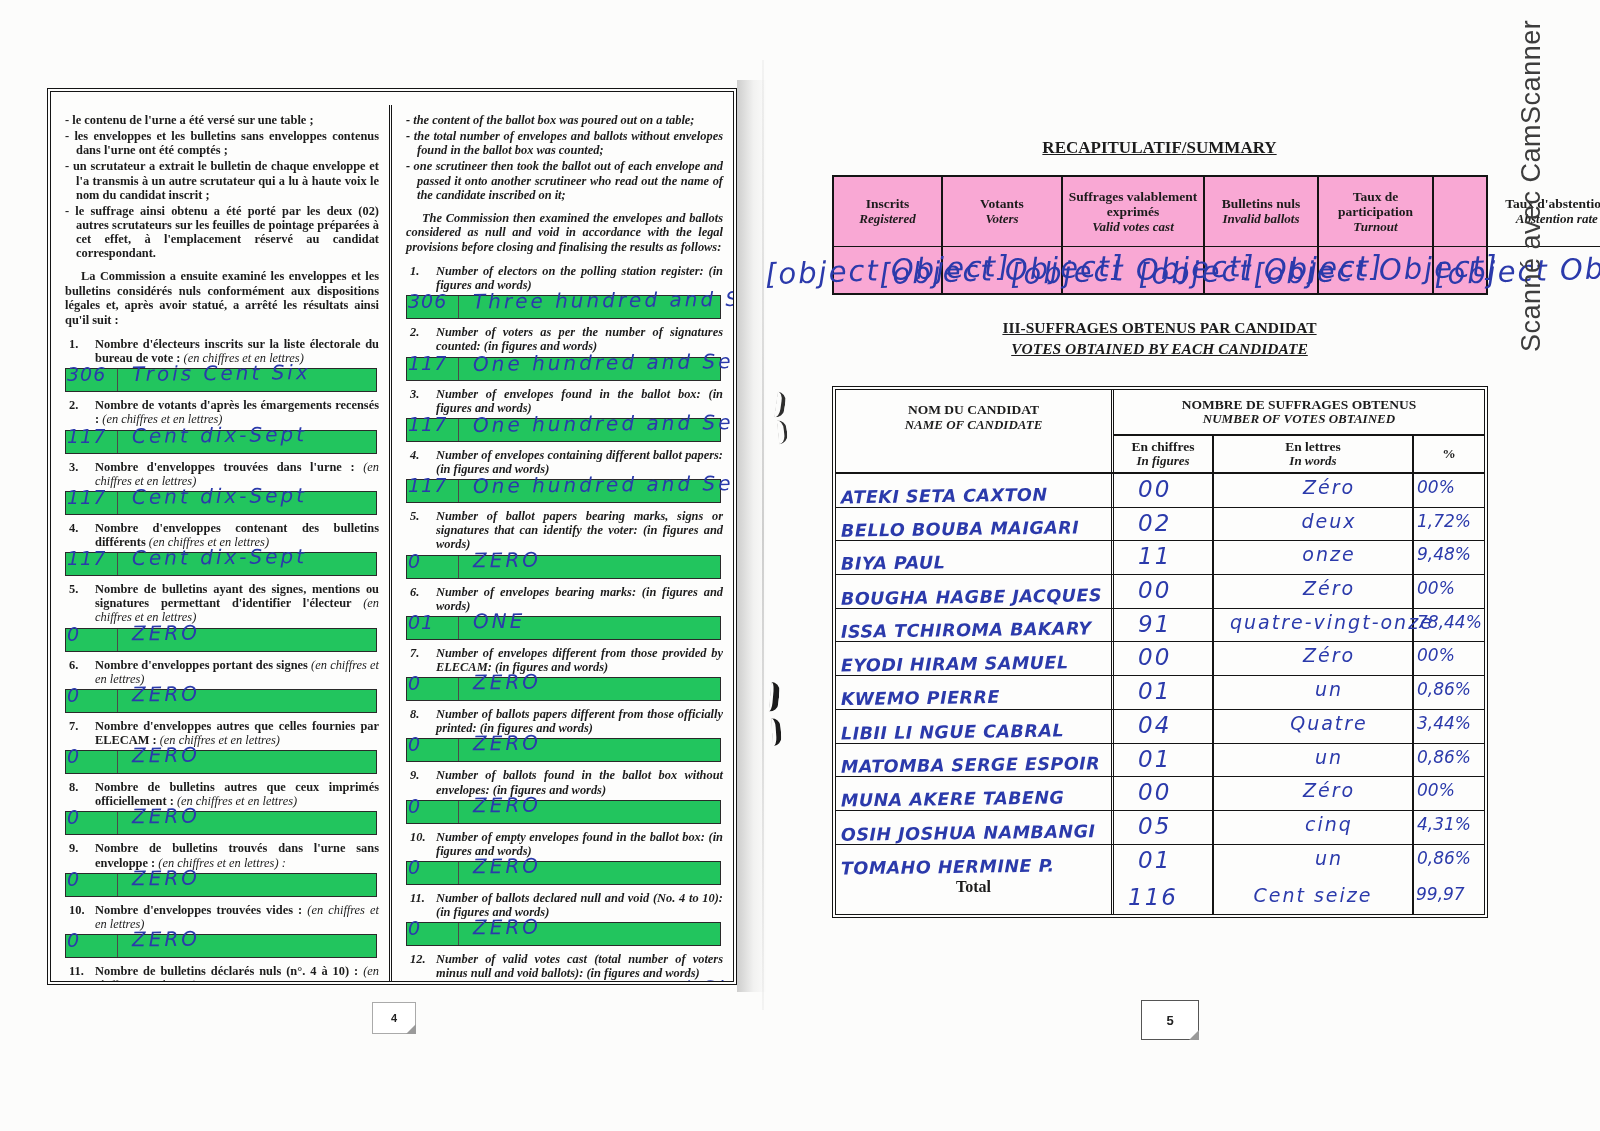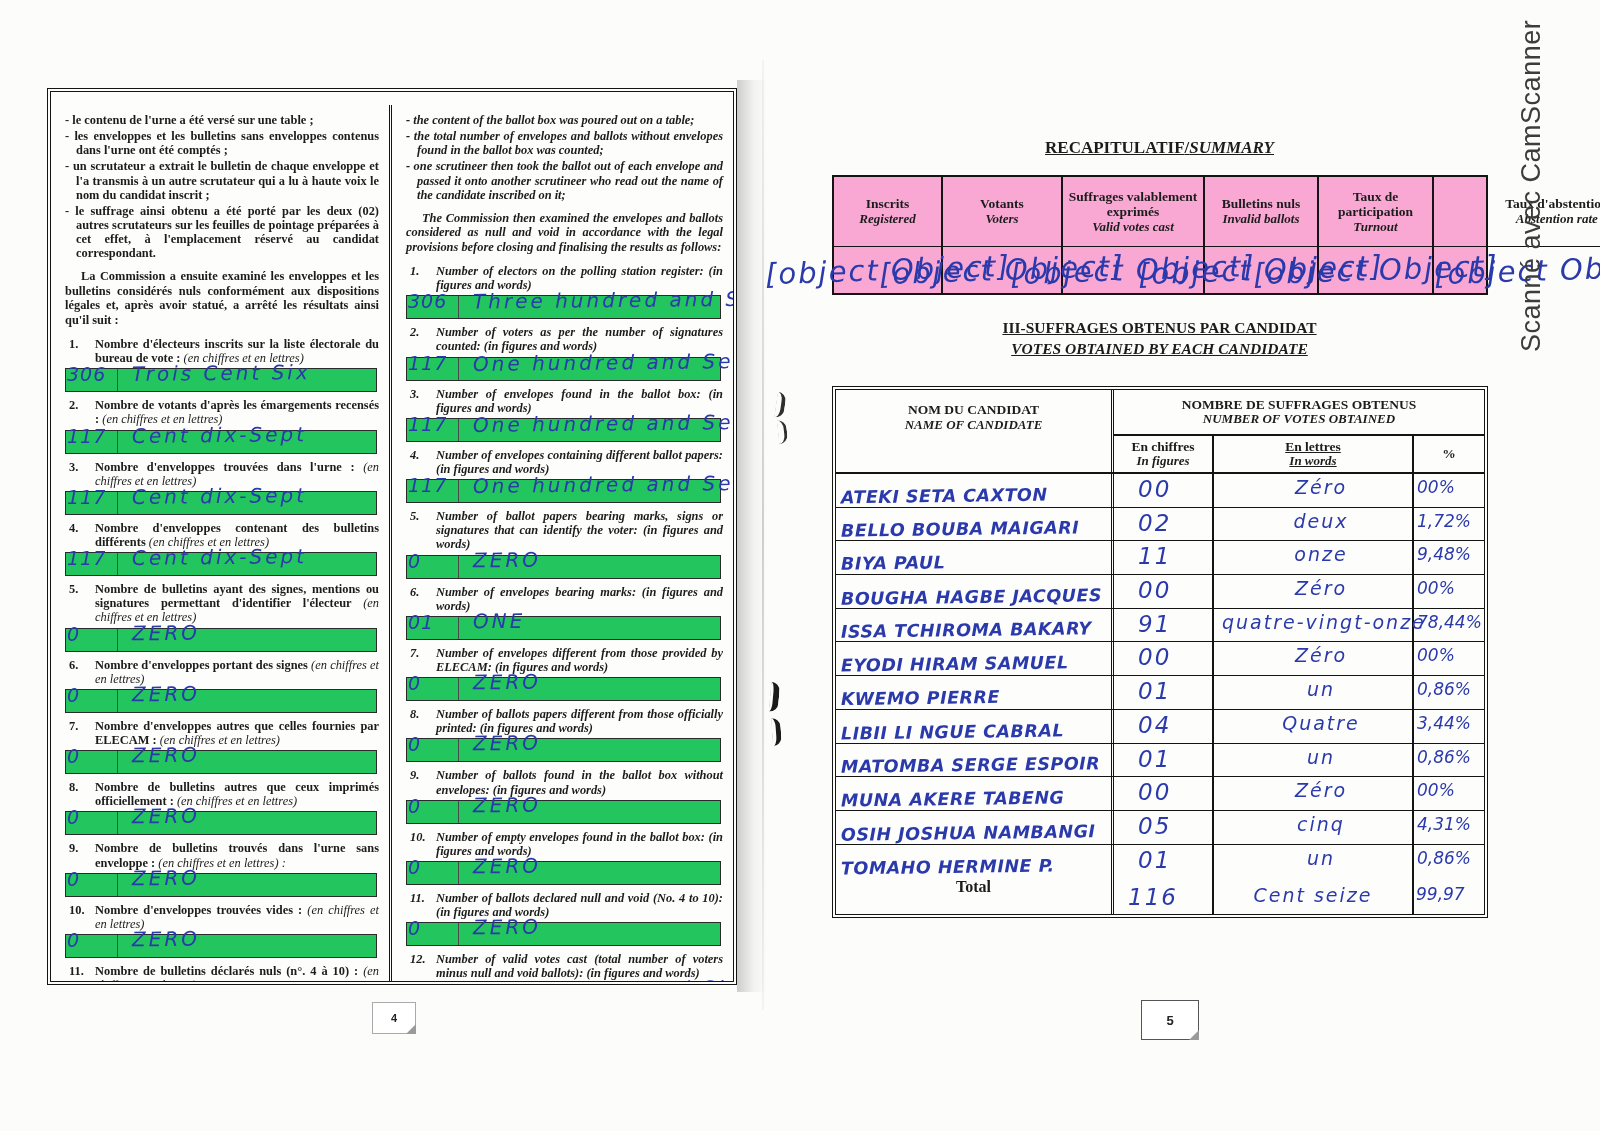--- a/index.html
+++ b/index.html
@@ -70,21 +70,21 @@
   .ink-mark.m3 { left:770px; top:682px; height:30px; border-right-width:6px; border-color:#1b1b1b; transform:rotate(5deg); }
   .ink-mark.m4 { left:772px; top:718px; height:28px; border-right-width:5px; border-color:#1b1b1b; transform:rotate(-4deg); }
 
   
   .summary-title {
     position:absolute; left:832px; top:138px; width:655px;
     text-align:center; font-size:17px; font-weight:700;
   }
   .summary-title .t-inner { text-decoration:underline; }
   .summary-title .slash::before { content:"/"; }
-  .summary-title .t-en { font-style:italic; }
+  .summary-title .t-en { }
 
   .summary-table {
     position:absolute; left:832px; top:175px; width:656px; height:120px;
     border:2px solid #141414; display:flex; background:#f9a8d4;
   }
   .sum-col { border-right:2px solid #141414; display:flex; flex-direction:column; }
   .sum-col:last-child { border-right:none; }
   .sum-col .sc-head {
     height:70px; border-bottom:1.5px solid #141414;
     display:flex; flex-direction:column; justify-content:center; align-items:center;
@@ -123,35 +123,35 @@
     display:flex; flex-direction:column; justify-content:center; align-items:center; text-align:center;
   }
   .ct-sub { flex:1; display:flex; }
   .ct-sub-cell {
     display:flex; flex-direction:column; justify-content:center; align-items:center;
     border-right:2px solid #141414; text-align:center;
   }
   .ct-sub-cell:last-child { border-right:none; }
   .h-fr { font-size:13.5px; font-weight:700; line-height:1.15; }
   .h-en { font-size:13px; font-weight:700; font-style:italic; line-height:1.15; }
-  .cw-fig{width:100px; flex:none;} .cw-words{width:200px; flex:none;text-decoration:underline;} .cw-pct{flex:1;}
+  .cw-fig{width:100px; flex:none;} .cw-words{width:200px; flex:none;} .cw-pct{flex:1;}
 
   .ct-row { display:flex; height:33.7px; border-bottom:1.5px solid #141414; flex:none; }
   .ct-row:last-child { border-bottom:none; }
   .ct-cell { position:relative; overflow:visible; }
   .ct-name { width:278px; flex:none; border-right:3px double #141414; }
   .ct-fig  { width:100px; flex:none; border-right:2px solid #141414; }
   .ct-words{ width:200px; flex:none; border-right:2px solid #141414; }
   .ct-pct  { flex:1; }
   .ct-name .hw {
     position:absolute; left:5px; bottom:1px; font-size:17.5px; letter-spacing:0.5px;
     font-weight:600; transform:rotate(-0.8deg); text-transform:uppercase;
   }
   .ct-fig .hw { position:absolute; left:24px; top:2px; font-size:23px; letter-spacing:2px; }
-  .ct-words .hw { position:absolute; left:8px; top:2px; width:100%; text-align:center; font-size:19px; letter-spacing:2px; }
+  .ct-words .hw { position:absolute; left:16px; top:2px; width:100%; text-align:center; font-size:19px; letter-spacing:2px; }
   .ct-pct .hw { position:absolute; left:3px; top:3px; font-size:17px; }
 
   .ct-total { display:flex; height:36px; flex:none; }
   .ct-total .ct-name { display:flex; justify-content:center; }
   .total-label { font-size:16px; font-weight:700; font-style:normal; }
 
   
   .camscanner {
     position:absolute; left:1516px; top:22px; height:330px; width:42px;
     writing-mode:vertical-rl; transform:rotate(180deg);

